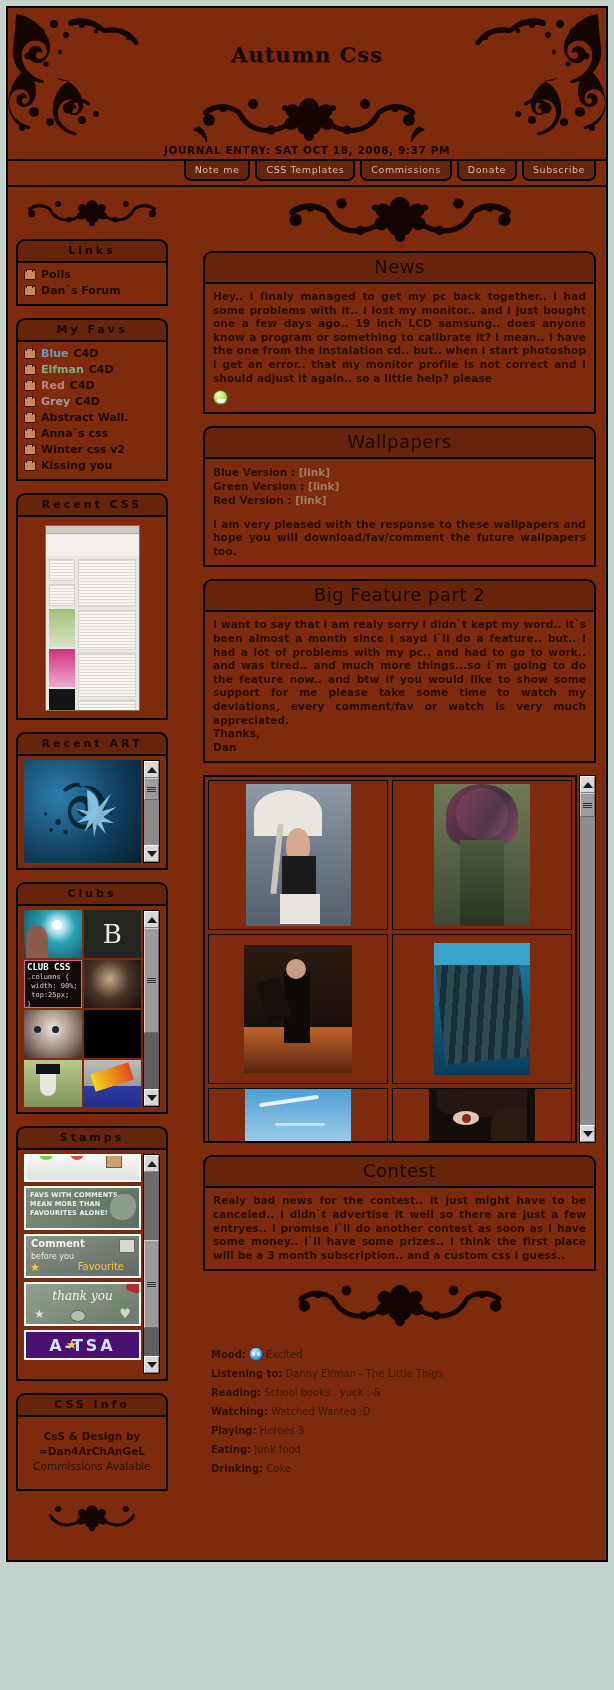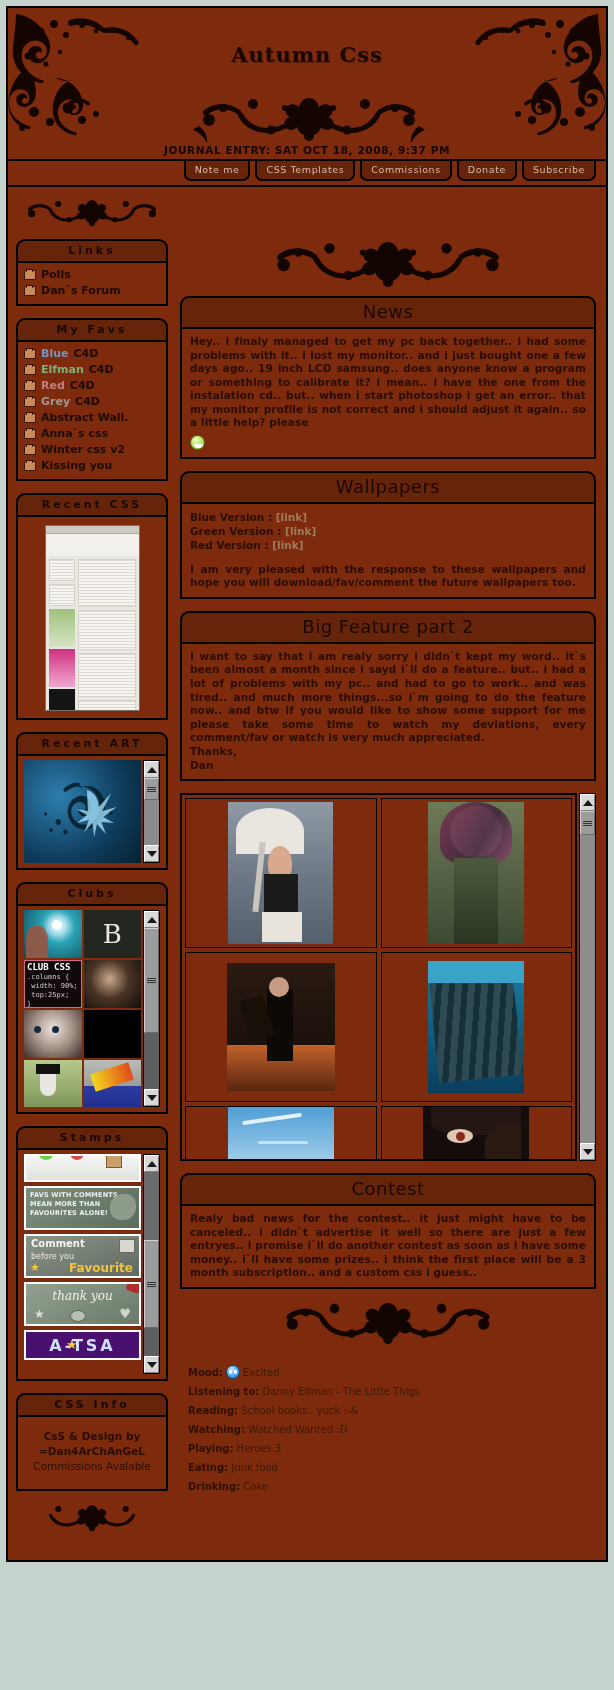--- a/index.html
+++ b/index.html
@@ -69,21 +69,21 @@
     border-radius: 0 0 7px 7px;
     color: #d9b9a6;
     font-size: 9.5px;
     letter-spacing: 0.6px;
     padding: 3px 9px 4px;
     cursor: pointer;
     white-space: nowrap;
   }
 
   
-  .body-wrap { display: flex; align-items: center; }
+  .body-wrap { display: flex; align-items: flex-start; gap: 23px; }
   .sidebar { width: 168px; flex: 0 0 168px; padding: 6px 8px 0 8px; }
   .main { flex: 1; padding: 4px 10px 0 4px; }
 
   
   .orn-divider { display: block; margin: 4px auto 8px; }
 
   
   .box { margin-bottom: 12px; }
   .box-head {
     background: #66250a;
@@ -577,21 +577,21 @@
                 <div style="position:absolute;left:44px;top:-10px;width:14px;height:14px;border-radius:50%;background:#d64a4a;"></div>
                 <div style="position:absolute;left:80px;top:-8px;width:16px;height:20px;background:#c9a06a;border:1px solid #7a5a33;"></div>
               </div>
               <div class="stamp" style="background:linear-gradient(135deg,#7f8f7d,#5c6d5c);">
                 <div style="color:#eef2ec;font-size:6.5px;font-weight:bold;line-height:9px;padding:3px 4px;letter-spacing:0.2px;">FAVS WITH COMMENTS MEAN MORE THAN FAVOURITES ALONE!</div>
                 <div style="position:absolute;right:3px;top:6px;width:26px;height:26px;border-radius:50% 40% 50% 40%;background:#8e9c8c;"></div>
               </div>
               <div class="stamp" style="background:linear-gradient(160deg,#8b9489,#606a60);">
                 <div style="color:#f4f4ee;font-size:10px;font-weight:bold;padding:2px 5px;line-height:12px;">Comment</div>
                 <div style="color:#e8e8e0;font-size:8px;padding:0 5px;">before you</div>
-                <div style="color:#f3c33f;font-size:12px;font-weight:bold;padding:0 6px;text-align:right;">Favourite</div>
+                <div style="color:#f3c33f;font-size:10px;font-weight:normal;padding:0 15px;text-align:right;">Favourite</div>
                 <div style="position:absolute;right:4px;top:3px;width:16px;height:14px;background:#d9d9cf;border:1px solid #6a6a60;"></div>
                 <div style="position:absolute;left:4px;bottom:2px;color:#f5c63f;font-size:11px;">★</div>
               </div>
               <div class="stamp" style="background:linear-gradient(150deg,#93a090,#697a67);">
                 <div style="color:#f2f2ea;font-style:italic;font-family:'DejaVu Serif',serif;font-size:12px;text-align:center;padding-top:5px;">thank you</div>
                 <div style="position:absolute;left:8px;bottom:3px;color:#ddd;font-size:12px;">★</div>
                 <div style="position:absolute;left:44px;bottom:2px;width:16px;height:12px;border-radius:50%;background:#b7c0b2;border:1px solid #5c665a;"></div>
                 <div style="position:absolute;right:8px;bottom:3px;color:#cfd6cb;font-size:13px;">♥</div>
                 <div style="position:absolute;right:-2px;top:-4px;width:14px;height:12px;background:#b32a2a;border-radius:3px;transform:rotate(20deg);"></div>
               </div>

